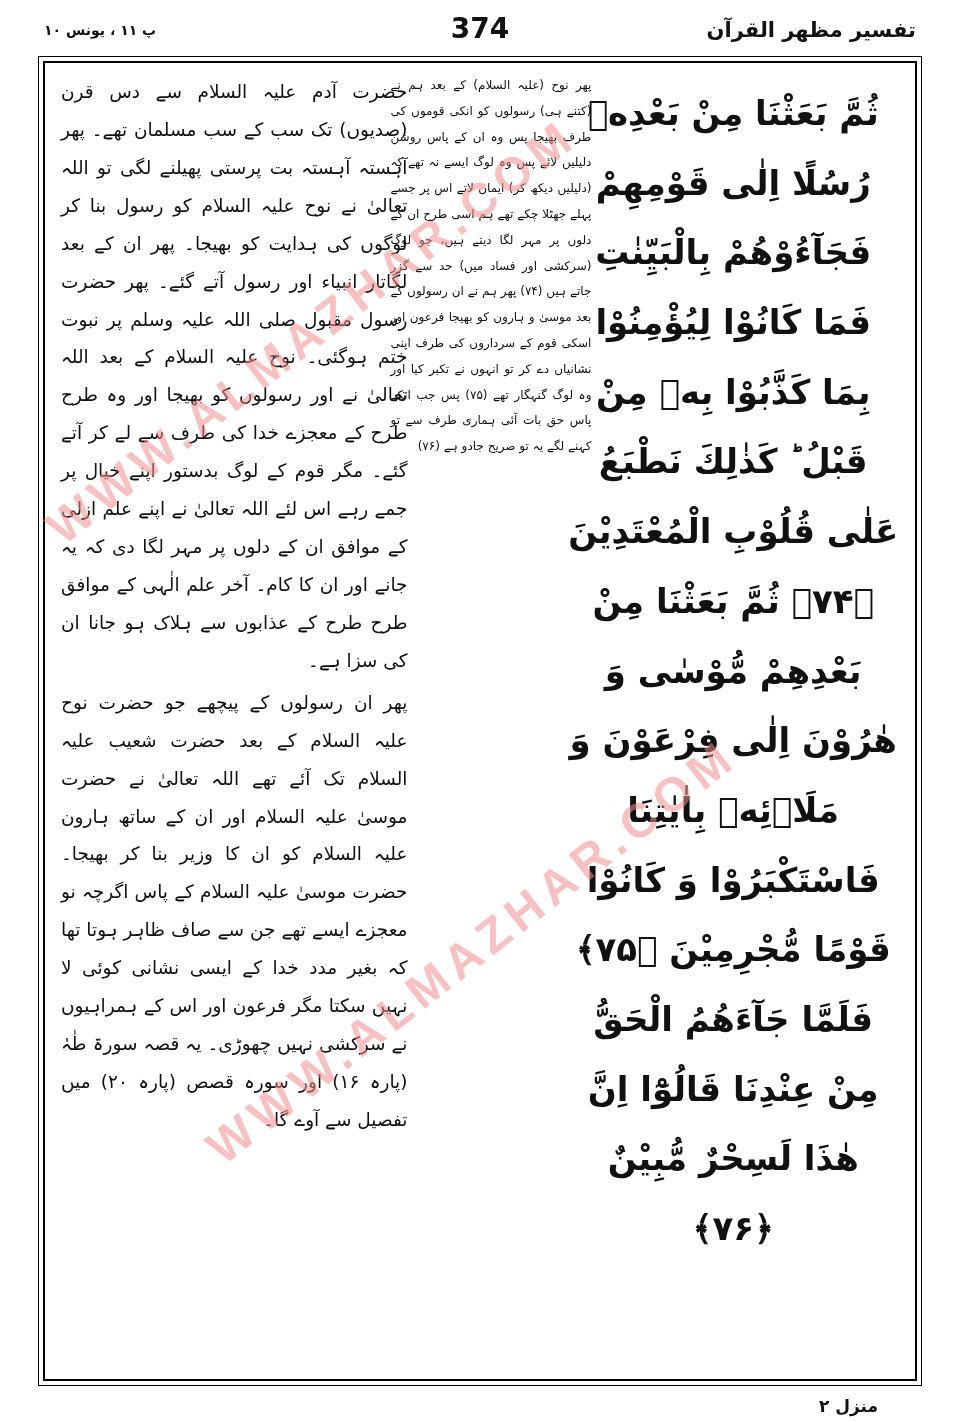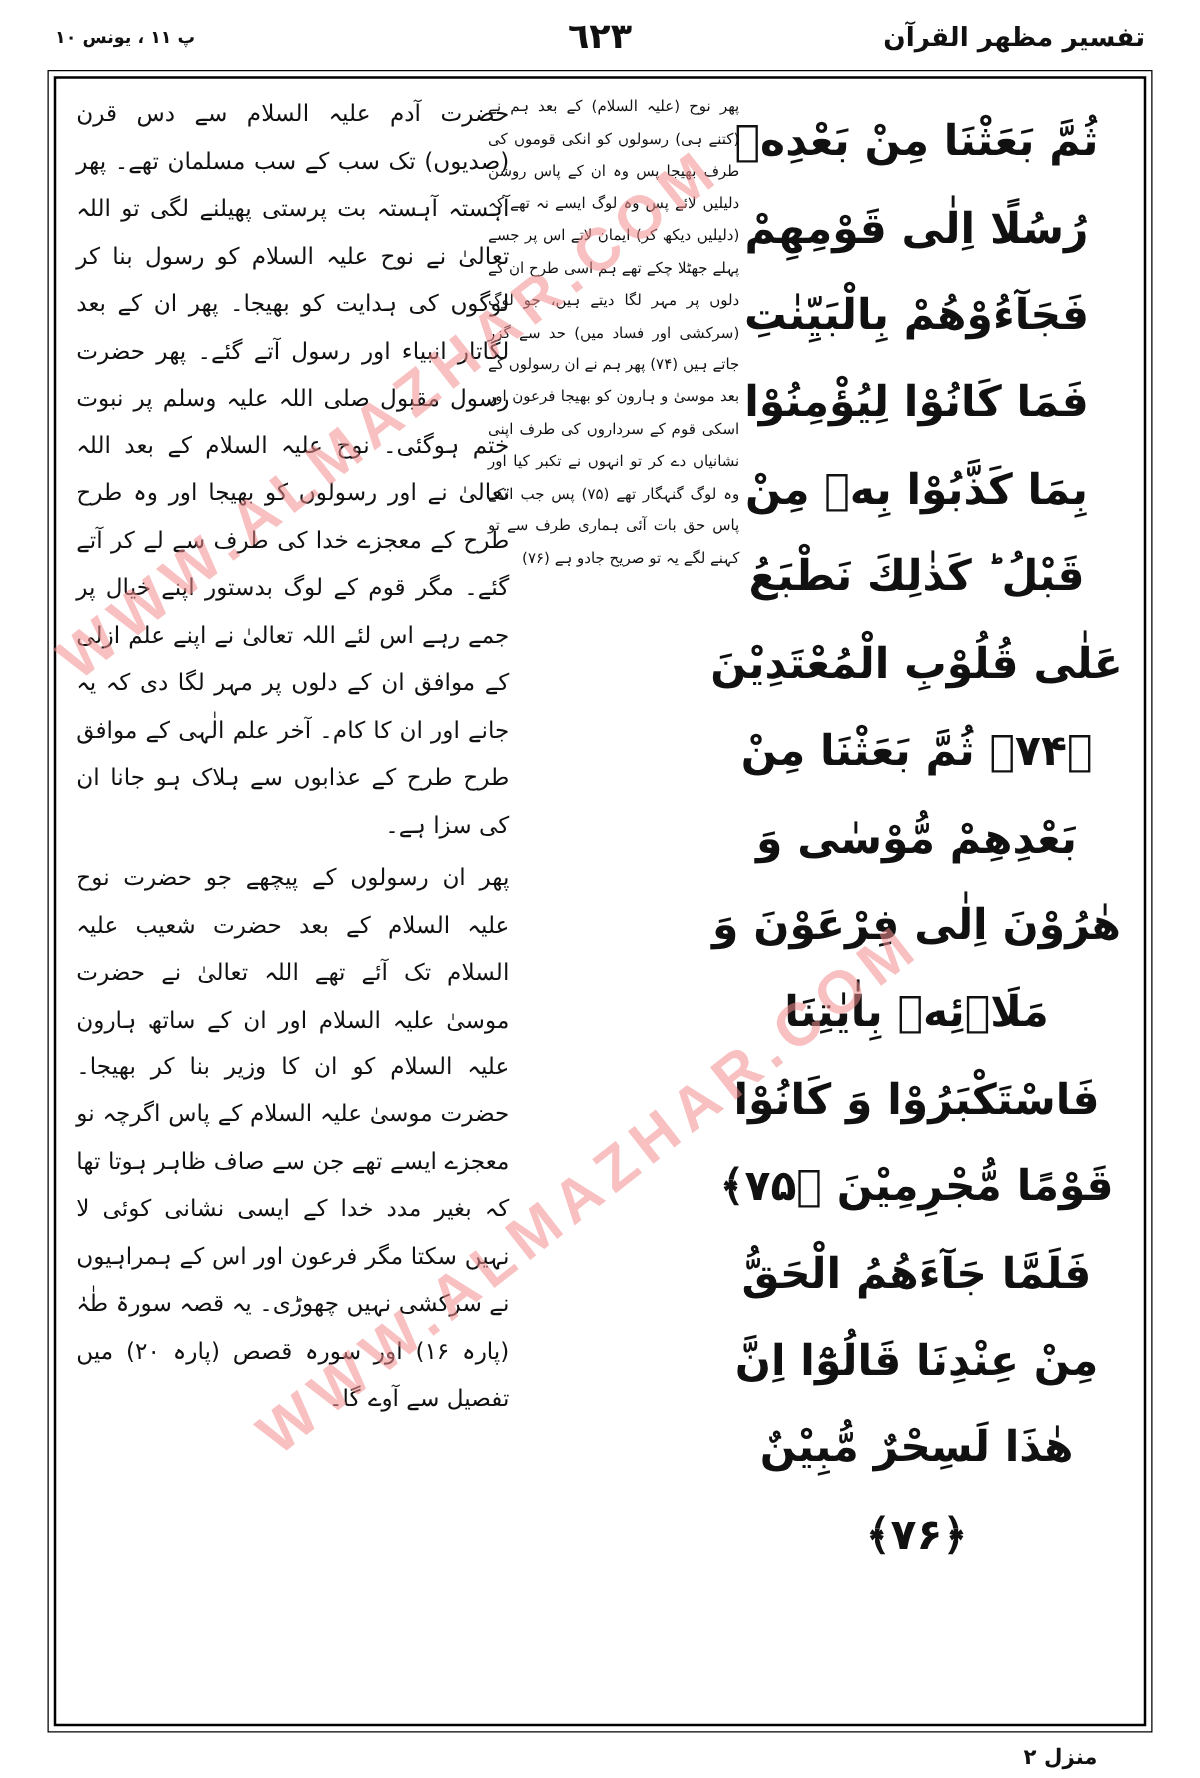--- a/index.html
+++ b/index.html
@@ -101,21 +101,21 @@
     z-index:4;
     font-family:"Liberation Sans", sans-serif;
   }
   .watermark.one{top:500px;left:70px;}
   .watermark.two{top:1120px;left:230px;}
 </style>
 </head>
 <body>
 
 <div class="header-right">تفسير مظهر القرآن</div>
-<div class="header-page-number">٦٢٣</div>
+<div class="header-page-number">374</div>
 <div class="header-left">پ ۱۱ ، یونس ۱۰</div>
 
 <div class="watermark one">WWW.ALMAZHAR.COM</div>
 <div class="watermark two">WWW.ALMAZHAR.COM</div>
 
 <div class="frame">
   <div class="frame-inner">
 
     <div class="quran">ثُمَّ بَعَثْنَا مِنْ بَعْدِهٖ رُسُلًا اِلٰى قَوْمِهِمْ فَجَآءُوْهُمْ بِالْبَيِّنٰتِ فَمَا كَانُوْا لِيُؤْمِنُوْا بِمَا كَذَّبُوْا بِهٖ مِنْ قَبْلُ ؕ كَذٰلِكَ نَطْبَعُ عَلٰى قُلُوْبِ الْمُعْتَدِيْنَ ﴿۷۴﴾ ثُمَّ بَعَثْنَا مِنْ بَعْدِهِمْ مُّوْسٰى وَ هٰرُوْنَ اِلٰى فِرْعَوْنَ وَ مَلَاۡئِهٖ بِاٰيٰتِنَا فَاسْتَكْبَرُوْا وَ كَانُوْا قَوْمًا مُّجْرِمِيْنَ ﴿۷۵﴾ فَلَمَّا جَآءَهُمُ الْحَقُّ مِنْ عِنْدِنَا قَالُوْٓا اِنَّ هٰذَا لَسِحْرٌ مُّبِيْنٌ ﴿۷۶﴾</div>
 

